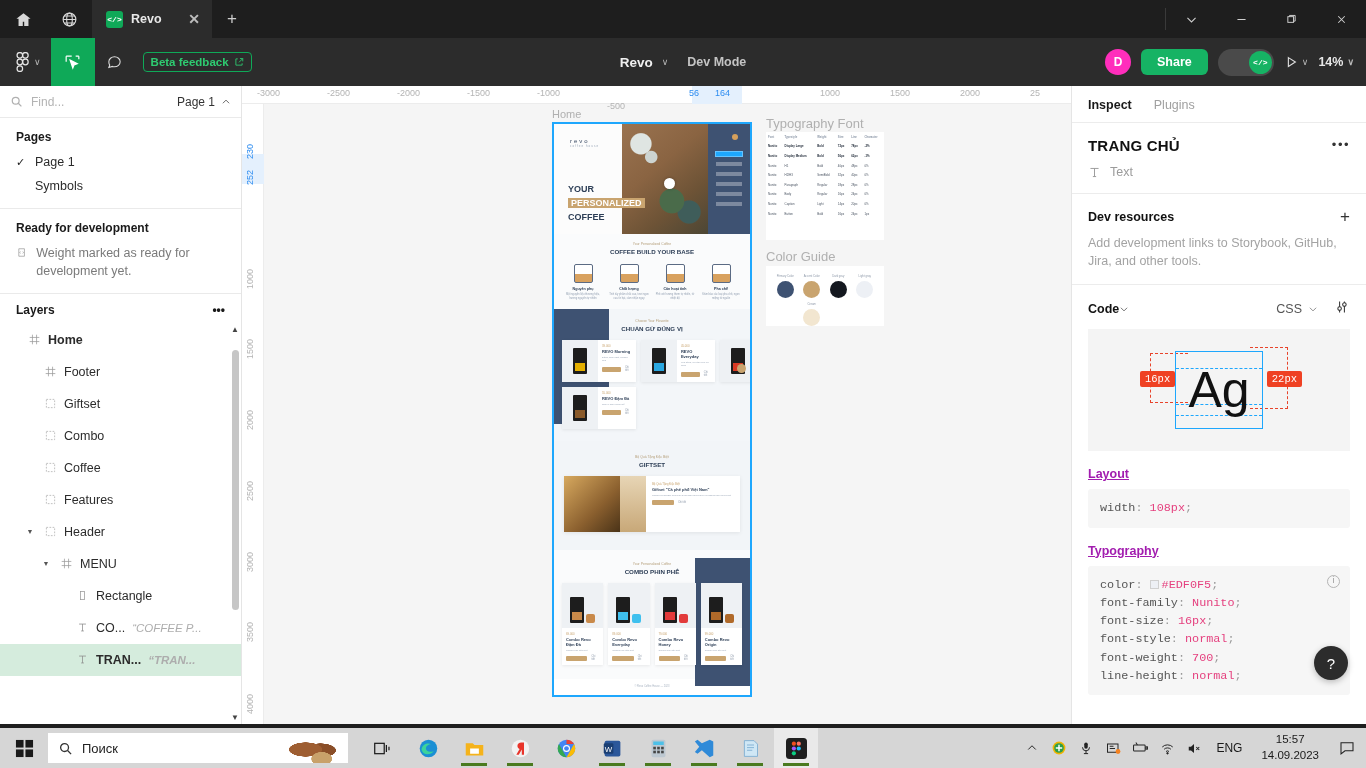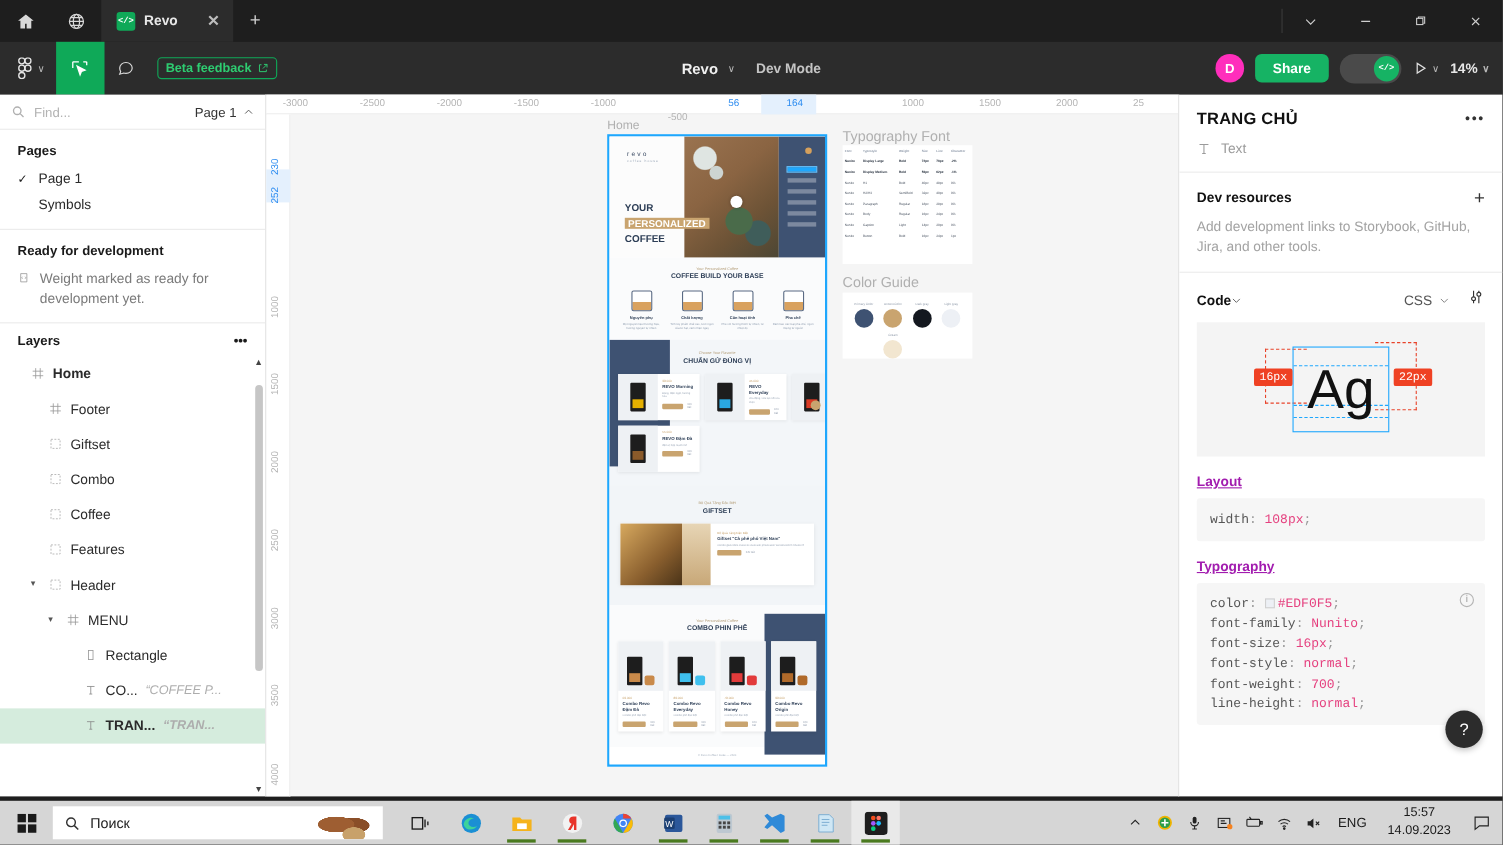--- a/index.html
+++ b/index.html
@@ -588,21 +588,21 @@
   <div class="canvas-wrap">
     <div class="ruler-h">
       <div class="rhl-band" style="left:450px;width:50px;"></div>
       <div id="ruler-h-ticks">
           <span class="rtick" style="left: 15px;">-3000</span>
           <span class="rtick" style="left: 85px;">-2500</span>
           <span class="rtick" style="left: 155px;">-2000</span>
           <span class="rtick" style="left: 225px;">-1500</span>
           <span class="rtick" style="left: 295px;">-1000</span>
           <span class="rtick" style="left: 365px; margin-top: 13px;">-500</span>
-          <span class="rtick hl" style="left: 420px;">56</span>
+          <span class="rtick hl" style="left: 447px;">56</span>
           <span class="rtick hl" style="left: 473px;">164</span>
           <span class="rtick" style="left: 578px;">1000</span>
           <span class="rtick" style="left: 648px;">1500</span>
           <span class="rtick" style="left: 718px;">2000</span>
           <span class="rtick" style="left: 788px;">25</span>
         </div>
     </div>
     <div class="ruler-v">
       <div class="rhl-bandv" style="top:50px;height:30px;"></div>
       <div id="ruler-v-ticks">
@@ -947,20 +947,24 @@
             </div>
             <div class="color-item"></div>
             <div class="color-item"></div>
           </div>
       </div>
 
     </div>
   </div>
 
   <div class="rightpanel">
+    <div class="rp-tabs">
+      <div class="rp-tab active">Inspect</div>
+      <div class="rp-tab">Plugins</div>
+    </div>
 
     <div class="rp-sel">
       <div class="rp-selname-row">
         <span class="rp-selname">TRANG CHỦ</span>
         <span class="rp-dots">•••</span>
       </div>
       <div class="rp-seltype">
         <svg width="13" height="13" viewBox="0 0 16 16" fill="none" stroke="#9b9b9b" stroke-width="1.2">
             <path d="M3 3h10M8 3v10M6 13h4"></path>
           </svg>

